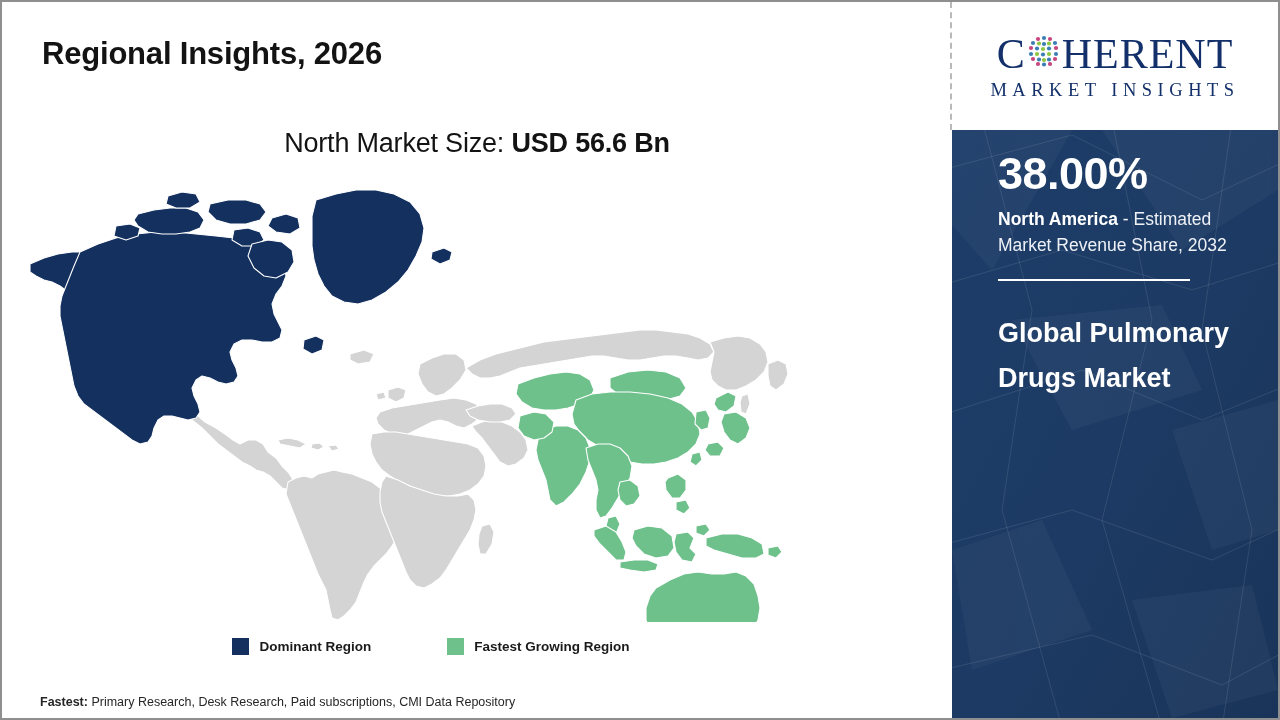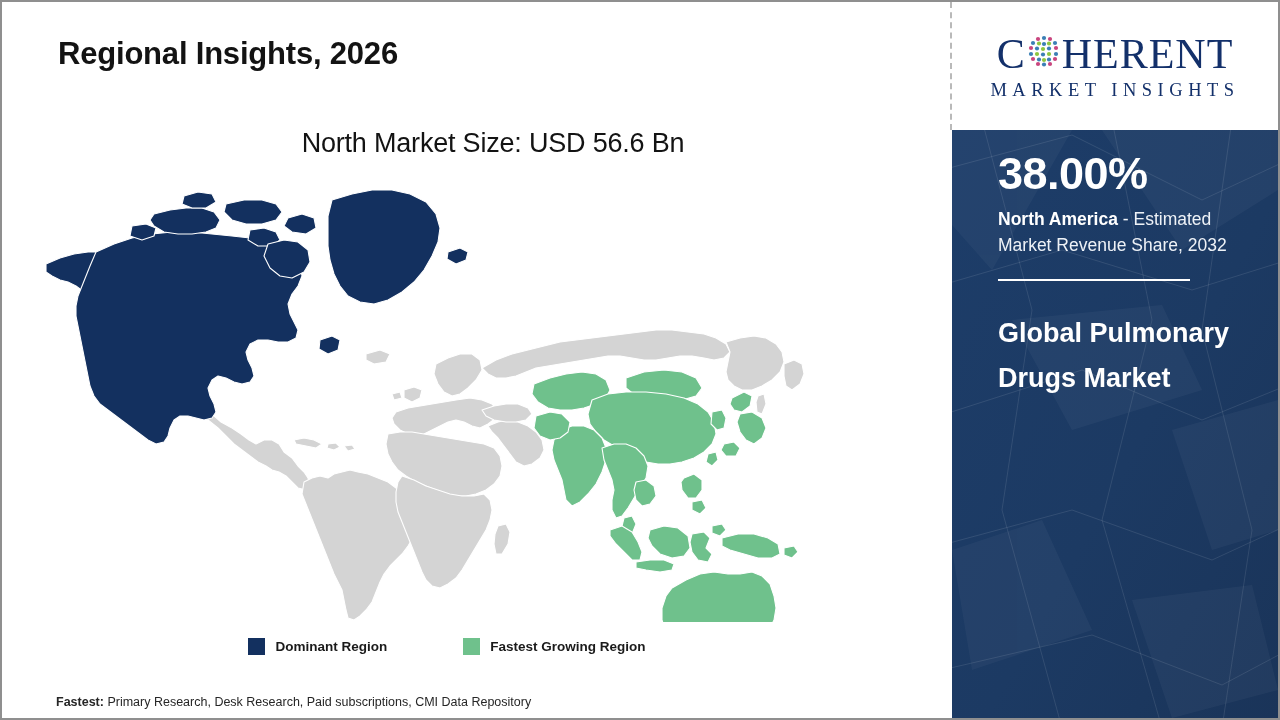--- a/index.html
+++ b/index.html
@@ -12,36 +12,36 @@
   #page {
     position:relative;
     width:1280px; height:720px;
     background:#ffffff;
     border:2px solid #8f8f8f;
     overflow:hidden;
   }
 
   
   #left-col {
-    position:absolute; left:16px; top:0; width:950px; height:716px;
+    position:absolute; left:0; top:0; width:950px; height:716px;
     background:#ffffff;
   }
   #page-title {
     position:absolute; left:40px; top:34px;
     font-size:31px; font-weight:bold; color:#131313;
     letter-spacing:-0.2px;
   }
   #market-size {
     position:absolute; left:0; top:126px; width:950px;
     text-align:center;
     font-size:27px; color:#131313;
     letter-spacing:-0.2px;
   }
   #market-size .label { font-weight:normal; }
-  #market-size .value { font-weight:normal;margin-top:40px; }
+  #market-size .value { font-weight:bold;margin-top:40px; }
 
   
   #map-wrap {
     position:absolute; left:18px; top:180px;
     width:830px; height:440px;
   }
   #map-wrap svg { display:block; width:830px; height:440px; }
 
   
   #legend {

